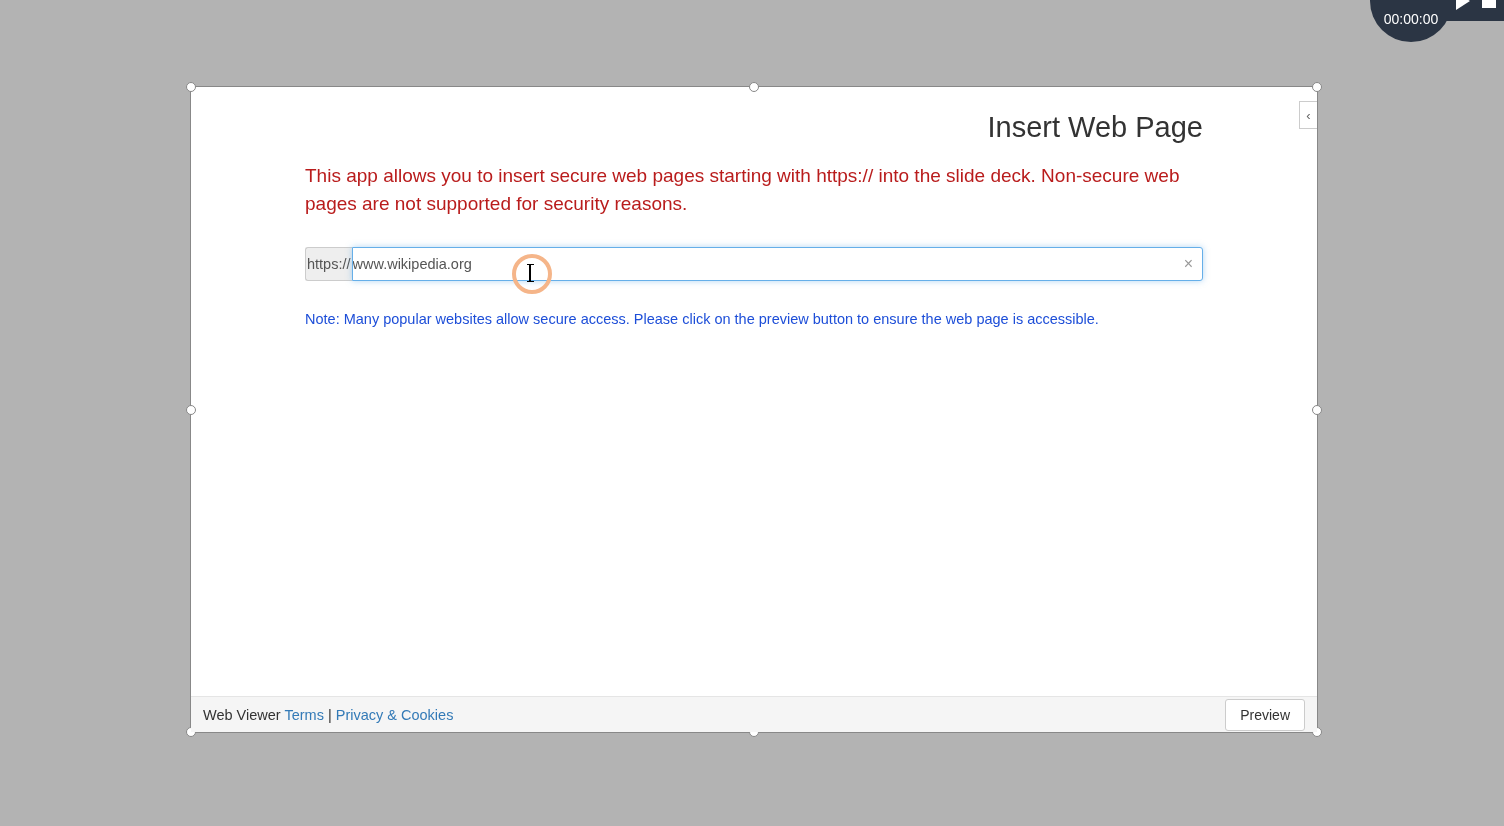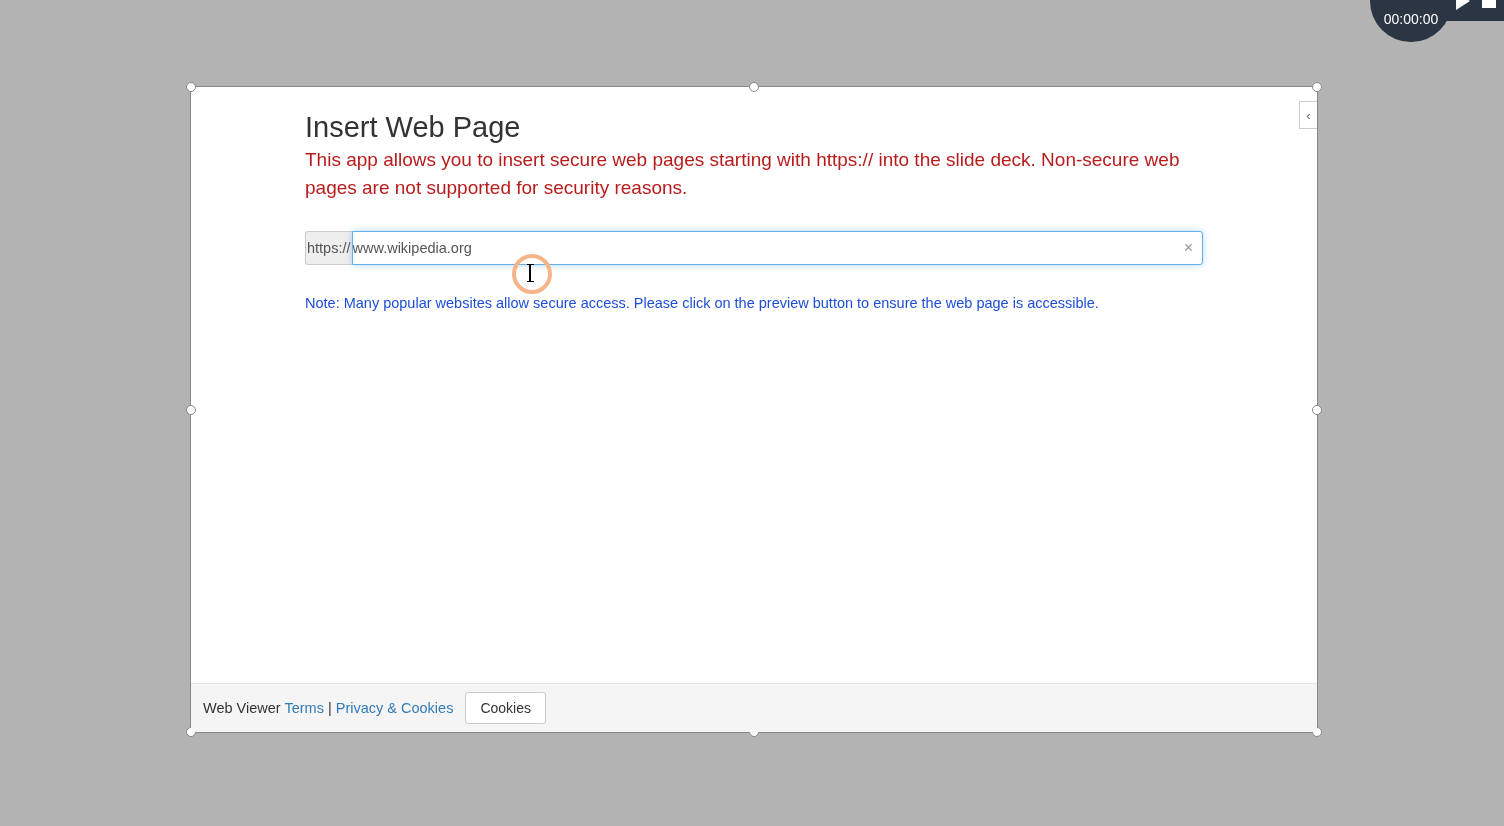--- a/index.html
+++ b/index.html
@@ -88,21 +88,22 @@
     .handle-br { bottom: -5px; right: -5px; }
     .content-area {
       padding: 24px 114px 0 114px;
       height: calc(100% - 46px);
       position: relative;
     }
     .page-title {
       font-size: 29px;
       font-weight: 400;
       color: #333;
-      margin-bottom: 2px;
+      margin-bottom: 18px;
+      text-align: right;
     }
     .description {
       font-size: 19px;
       color: #b91c1c;
       line-height: 1.45;
       margin-bottom: 30px;
     }
     .prompt-label {
       font-size: 14.5px;
       color: #333;
@@ -164,26 +165,26 @@
       justify-content: center;
       font-size: 13px;
       color: #666;
       cursor: pointer;
     }
     .footer-bar {
       position: absolute;
       bottom: 0;
       left: 0;
       right: 0;
-      height: 49px;
+      height: 36px;
       background: #f5f5f5;
       border-top: 1px solid #e5e5e5;
       display: flex;
       align-items: center;
-      justify-content: flex-start;
+      justify-content: space-between;
       padding: 0 12px;
       gap: 12px;
     }
     .footer-text {
       font-size: 14.5px;
       color: #333;
     }
     .footer-link {
       color: #337ab7;
       text-decoration: none;
@@ -273,18 +274,18 @@
         <span class="clear-btn">×</span>
       </div>
     </div>
     <p class="note-text">Note: Many popular websites allow secure access. Please click on the preview button to ensure the web page is accessible.</p>
   </div>
 
   <div class="footer-bar">
     <span class="footer-text">
       <span>Web Viewer </span><a class="footer-link">Terms</a><span class="footer-sep"> | </span><a class="footer-link">Privacy &amp; Cookies</a>
     </span>
-    <button class="preview-btn">Cookies</button>
+    <button class="preview-btn">Preview</button>
   </div>
 </div>
 
 <div class="cursor-highlight"></div>
 <div class="text-cursor"></div>
 
 </body></html>

